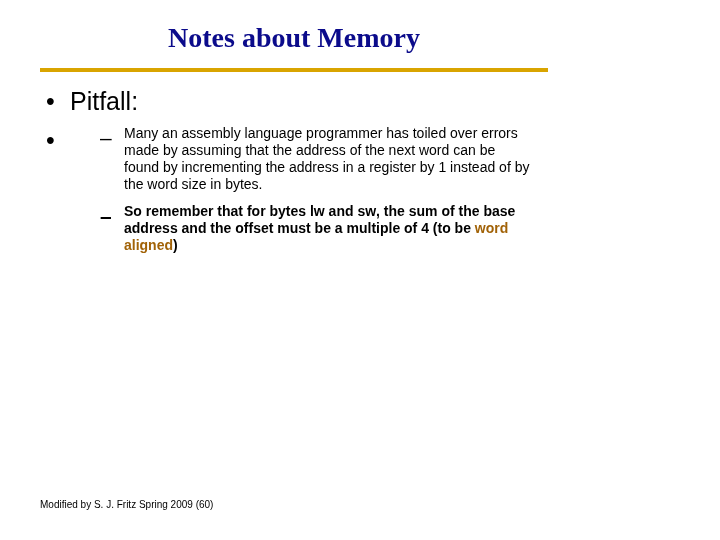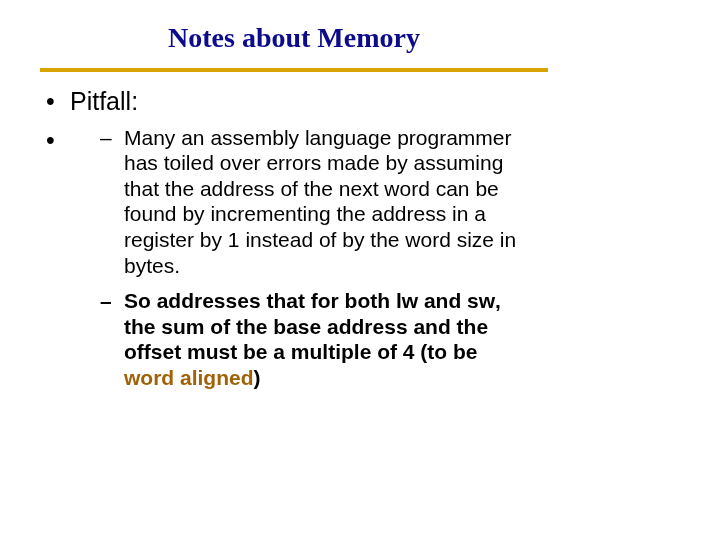--- a/index.html
+++ b/index.html
@@ -56,21 +56,21 @@
     font-size: 25px;
   }
   ul.level2 {
     list-style: none;
     margin: 8px 0 0 0;
     padding: 0 0 0 30px;
   }
   ul.level2 > li {
     position: relative;
     padding-left: 24px;
-    font-size: 21px;
+    font-size: 14px;
     line-height: 1.22;
     margin-bottom: 10px;
   }
   ul.level2 > li::before {
     content: "–";
     position: absolute;
     left: 0;
     top: 0;
     color: #000;
     font-size: 21px;
@@ -98,20 +98,21 @@
     <ul class="level1">
       <li>
         <span>Pitfall:</span>
       </li>
       <li>
         <ul class="level2">
           <li>
             <span>Many an assembly language programmer has toiled over errors made by assuming that the address of the next word can be found by incrementing the address in a register by 1 instead of by the word size in bytes.</span>
           </li>
           <li class="bold">
-            <span>So addresses that for both </span><span class="mono">lw</span><span> and </span><span class="mono">sw</span><span>, the sum of the base address and the offset must be a multiple of 4  (to be </span><span class="red">word aligned</span><span>)</span>
+            <span>So remember that for bytes </span><span class="mono">lw</span><span> and </span><span class="mono">sw</span><span>, the sum of the base address and the offset must be a multiple of 4  (to be </span><span class="red">word aligned</span><span>)</span>
           </li>
         </ul>
       </li>
     </ul>
   </div>
 
+  <div class="footer">Modified by S. J. Fritz  Spring 2009 (60)</div>
 </div>
 
 </body></html>

